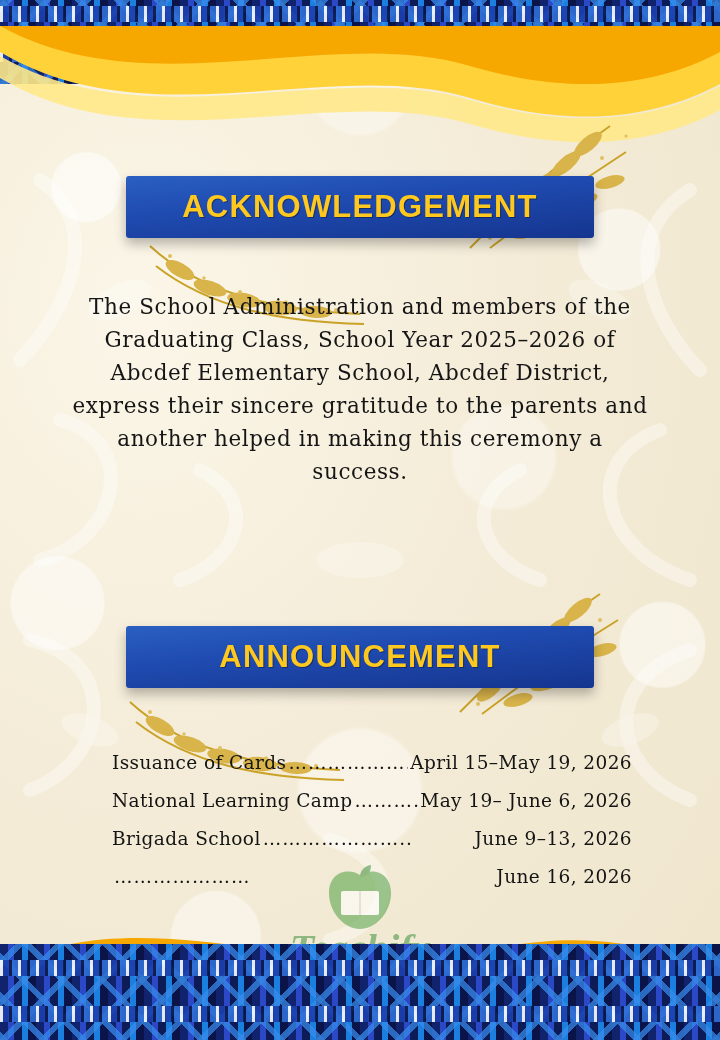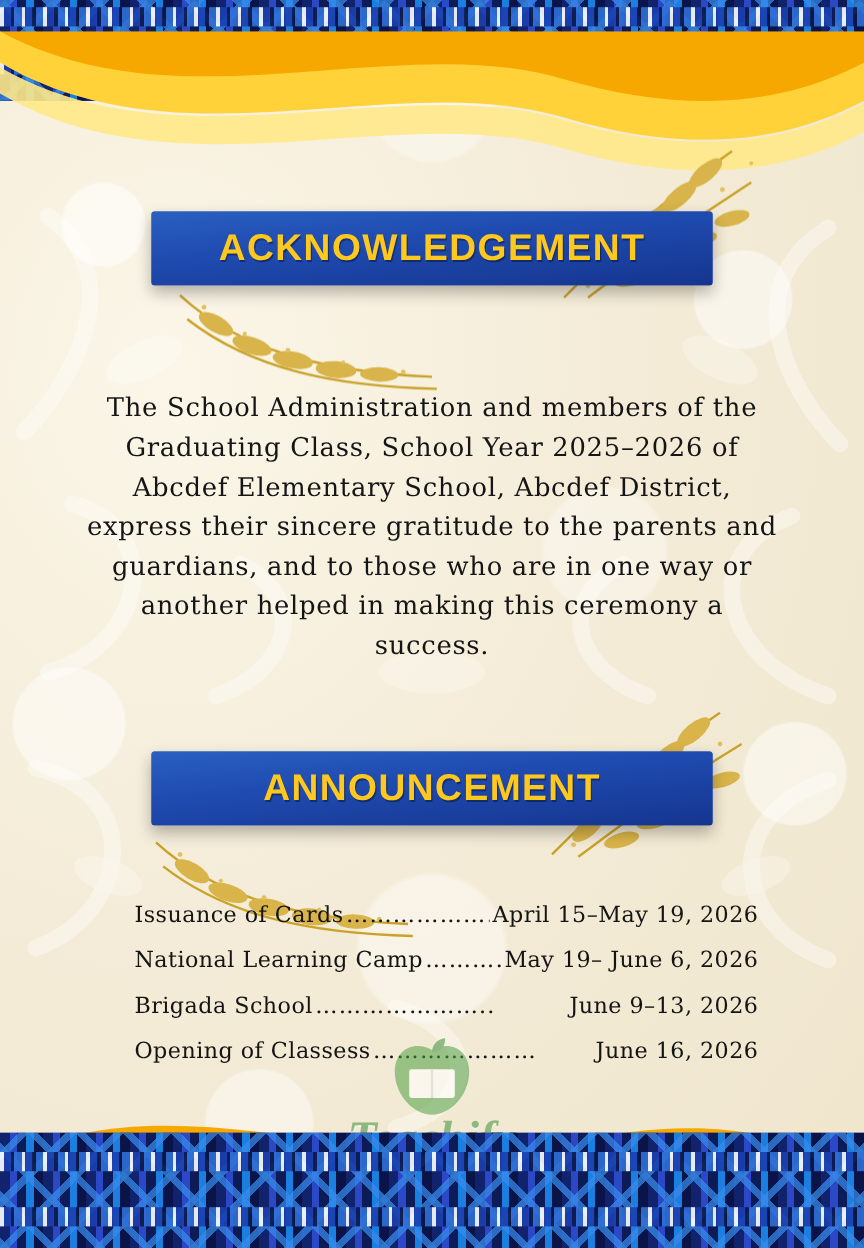--- a/index.html
+++ b/index.html
@@ -157,21 +157,20 @@
     position: absolute;
     top: 290px;
     left: 72px;
     width: 576px;
     text-align: center;
     font-family: "DejaVu Serif", serif;
     font-size: 21.5px;
     line-height: 33px;
     color: #151515;
     letter-spacing: .6px;
-    margin-top: 34px;
   }
   .ack-body p { margin: 0; }
 
   
   .ann-list {
     position: absolute;
     top: 752px;
     left: 112px;
     width: 520px;
     font-family: "DejaVu Serif", serif;
@@ -310,21 +309,20 @@
     <div class="banner">
       <div class="title">ACKNOWLEDGEMENT</div>
     </div>
   </div>
 
   <div class="ack-body">
     <p>The School Administration and members of the</p>
     <p>Graduating Class, School Year 2025–2026 of</p>
     <p>Abcdef Elementary School, Abcdef  District,</p>
     <p>express their sincere gratitude to the parents and</p>
-    <p>guardians, and to those who are in one way or</p>
     <p>another helped in making this ceremony a success.</p>
   </div>
 
   <svg class="leaves c" viewBox="0 0 220 140">
     <g stroke="#c9a227" stroke-width="2" fill="none">
       <path d="M40,132 C80,92 120,54 180,14"></path>
       <path d="M62,134 C102,104 142,74 198,40"></path>
     </g>
     <g fill="#d9b44a">
       <ellipse cx="70" cy="110" rx="16" ry="7" transform="rotate(-40 70 110)"></ellipse>
@@ -383,21 +381,20 @@
       <span class="label">National Learning Camp</span>
       <span class="dots">……………..</span>
       <span class="value">May 19– June 6, 2026</span>
     </div>
     <div class="ann-row">
       <span class="label">Brigada School</span>
       <span class="dots">…………………..</span>
       <span class="value">June 9–13, 2026</span>
     </div>
     <div class="ann-row">
-      <span class="label">Opening of Classess</span>
       <span class="dots">…………………</span>
       <span class="value">June 16, 2026</span>
     </div>
   </div>
 
   <div class="watermark">
     <svg width="86" height="70" viewBox="0 0 86 70">
       <path d="M43,10 C30,2 12,8 12,28 C12,48 28,64 43,64 C58,64 74,48 74,28 C74,8 56,2 43,10 Z" fill="#4f9f43"></path>
       <path d="M43,12 C43,6 47,1 54,0 C54,8 50,12 43,12 Z" fill="#3f8f3c"></path>
       <rect x="24" y="26" width="38" height="24" rx="2" fill="#ffffff"></rect>

